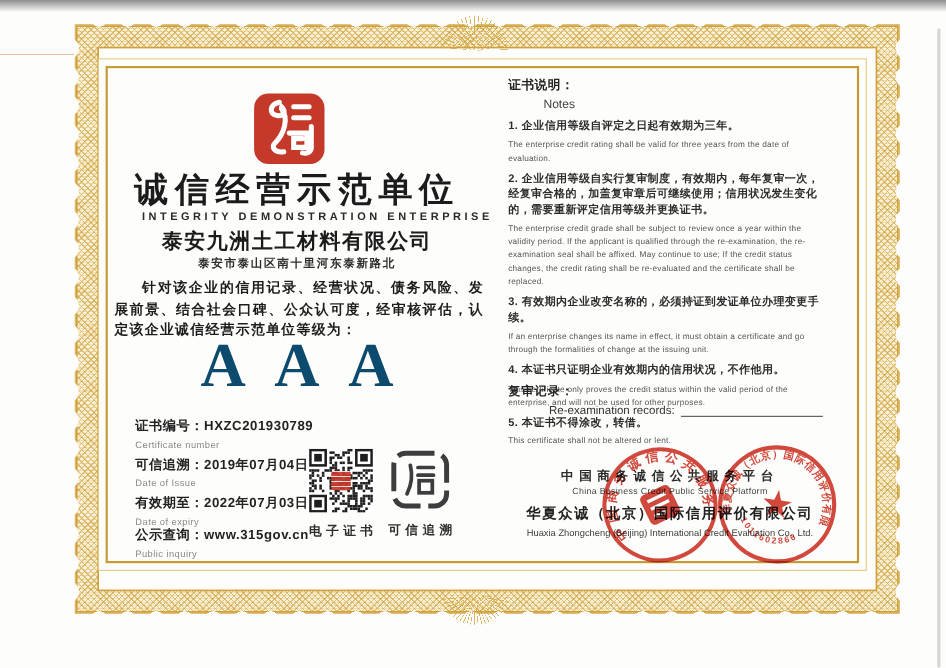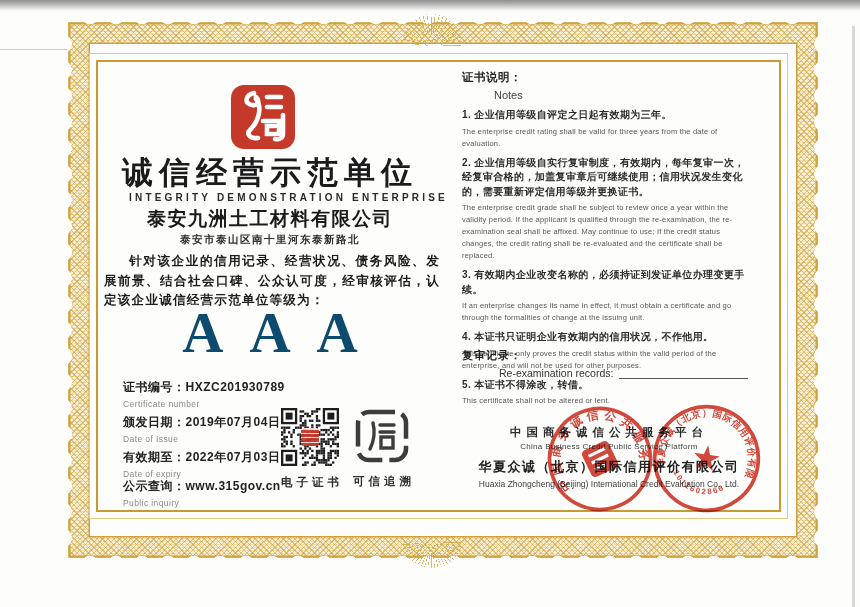--- a/index.html
+++ b/index.html
@@ -137,21 +137,21 @@
   <div class="company">泰安九洲土工材料有限公司</div>
   <div class="address">泰安市泰山区南十里河东泰新路北</div>
   <p class="statement">针对该企业的信用记录、经营状况、债务风险、发展前景、结合社会口碑、公众认可度，经审核评估，认定该企业诚信经营示范单位等级为：</p>
   <div class="grade">AAA</div>
 
   <div class="field f1">
     <div class="zh"><span>证书编号：</span><span>HXZC201930789</span></div>
     <div class="en">Certificate number</div>
   </div>
   <div class="field f2">
-    <div class="zh"><span>颁发日期：</span><span>2019年07月04日</span></div>
+    <div class="zh"><span>可信追溯：</span><span>2019年07月04日</span></div>
     <div class="en">Date of Issue</div>
   </div>
   <div class="field f3">
     <div class="zh"><span>有效期至：</span><span>2022年07月03日</span></div>
     <div class="en">Date of expiry</div>
   </div>
   <div class="field f4">
     <div class="zh"><span>公示查询：</span><span>www.315gov.cn</span></div>
     <div class="en">Public inquiry</div>
   </div>

